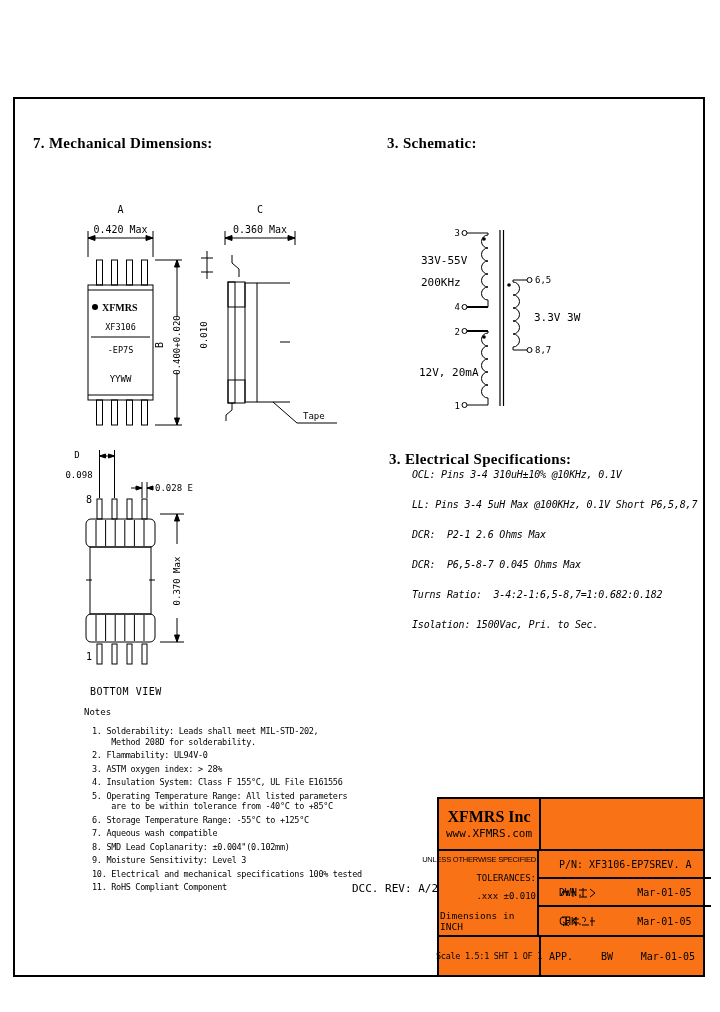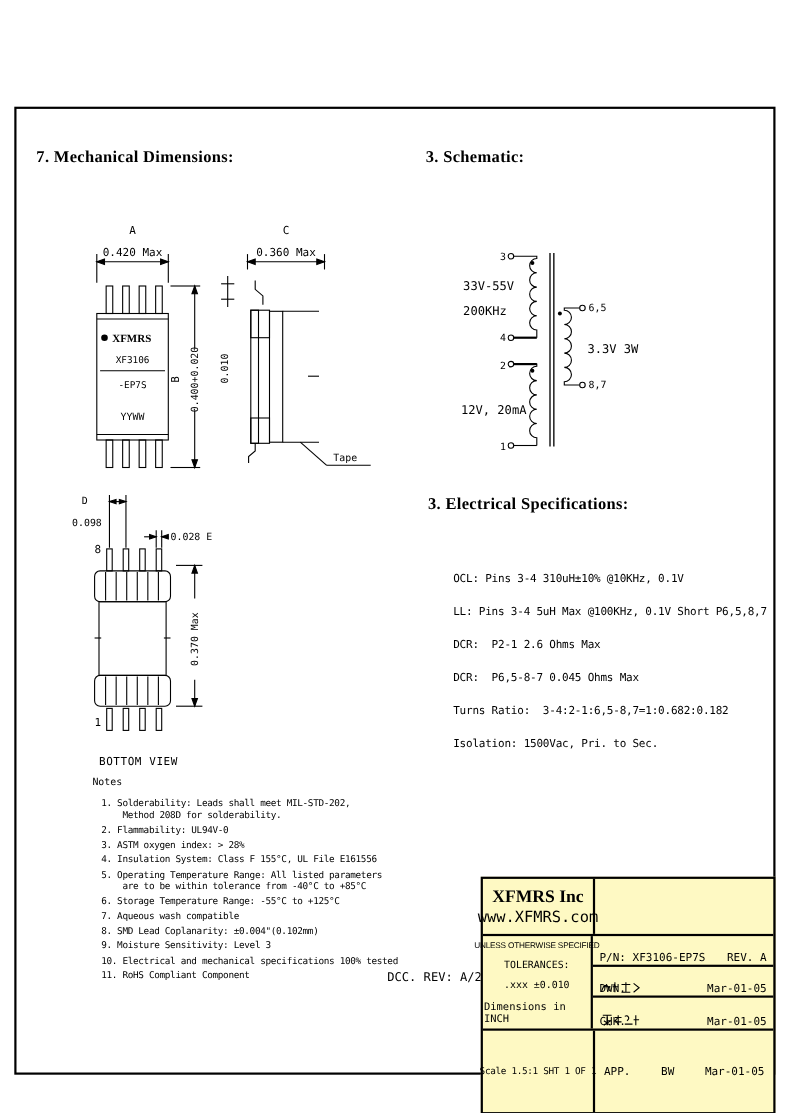--- a/index.html
+++ b/index.html
@@ -8,46 +8,46 @@
   .border{position:absolute;left:13px;top:97px;width:692px;height:880px;
           border:2px solid #000;box-sizing:border-box;}
   .heading{position:absolute;font-family:"Liberation Serif",serif;font-weight:bold;
            font-size:15px;letter-spacing:.3px;white-space:pre;}
   #h1{left:33px;top:135px;} #h2{left:387px;top:135px;} #h3{left:389px;top:451px;}
   svg{position:absolute;overflow:visible;}
   svg text{font-family:"DejaVu Sans Mono",monospace;fill:#000;}
   .t8{font-size:8.5px;} .t9{font-size:9px;} .t10{font-size:10px;} .t11{font-size:11px;}
   .logo{font-family:"Liberation Serif",serif;font-weight:bold;font-size:10px;}
   #svg-topside{left:55px;top:195px;} #svg-bottom{left:40px;top:442px;} #svg-sch{left:415px;top:218px;}
-  .elec{position:absolute;left:412px;top:512px;width:300px;}
+  .elec{position:absolute;left:412px;top:460px;width:300px;font-style:italic;}
   .elec div{height:30px;line-height:30px;font-size:10px;letter-spacing:-.2px;white-space:pre;}
   .notes-title{position:absolute;left:84px;top:707px;font-size:9px;}
   .notes{position:absolute;left:92px;top:726px;}
   .notes div{font-size:8.5px;line-height:10.5px;margin-bottom:3px;white-space:pre;letter-spacing:-.3px;}
   .dcc{position:absolute;left:352px;top:882px;font-size:11px;white-space:pre;}
   
-  .tb{position:absolute;left:437px;top:797px;width:268px;height:216px;border:2px solid #000;
-      box-sizing:border-box;display:flex;flex-direction:column;background:#fef9c3;}
+  .tb{position:absolute;left:437px;top:797px;width:268px;height:180px;border:2px solid #000;
+      box-sizing:border-box;display:flex;flex-direction:column;background:#f97316;}
   .tb-r1{height:50px;border-bottom:2px solid #000;display:flex;}
   .tb-company{width:100px;border-right:2px solid #000;display:flex;flex-direction:column;
               align-items:center;justify-content:center;}
   .tb-company .co{font-family:"Liberation Serif",serif;font-weight:bold;font-size:16px;white-space:pre;}
-  .tb-company .web{font-size:14px;margin-top:1px;}
+  .tb-company .web{font-size:11px;margin-top:1px;}
   .tb-title{flex:1;position:relative;}
   .tb-title .lbl{position:absolute;left:5px;top:3px;font-size:10px;}
   .tb-title .val{position:absolute;left:0;right:0;top:18px;text-align:center;font-size:13px;letter-spacing:1px;}
   .tb-r2{height:84px;border-bottom:2px solid #000;display:flex;}
   .tb-tol{width:100px;border-right:2px solid #000;display:flex;flex-direction:column;
-          align-items:center;justify-content:space-between;padding:4px 1px 3px;box-sizing:border-box;}
+          align-items:flex-end;justify-content:space-between;padding:4px 1px 3px;box-sizing:border-box;}
   .tb-tol .u{font-family:"Liberation Sans",sans-serif;font-size:7.5px;letter-spacing:-.2px;white-space:nowrap;}
   .tb-tol .m{font-size:9px;}
   .tb-tol .dim{font-size:9.5px;}
   .tb-r2r{flex:1;display:flex;flex-direction:column;}
-  .tb-row{display:flex;align-items:flex-end;justify-content:space-between;
-          padding:0 6px;font-size:10px;white-space:pre;}
+  .tb-row{display:flex;align-items:center;justify-content:space-between;
+          padding:0 20px;font-size:10px;white-space:pre;}
   .tb-pn{height:26px;border-bottom:2px solid #000;}
   .tb-dwn{height:26px;border-bottom:2px solid #000;}
   .tb-chk{flex:1;border-radius:12px;}
   .tb-r3{flex:1;display:flex;}
   .tb-scale{width:100px;border-right:2px solid #000;display:flex;align-items:center;
             justify-content:center;font-size:8.5px;letter-spacing:-.3px;white-space:pre;}
   .tb-app{flex:1;display:flex;align-items:center;justify-content:space-between;
           padding:0 8px;font-size:10px;white-space:pre;gap:24px;}
   .sig{display:inline-block;}
   

